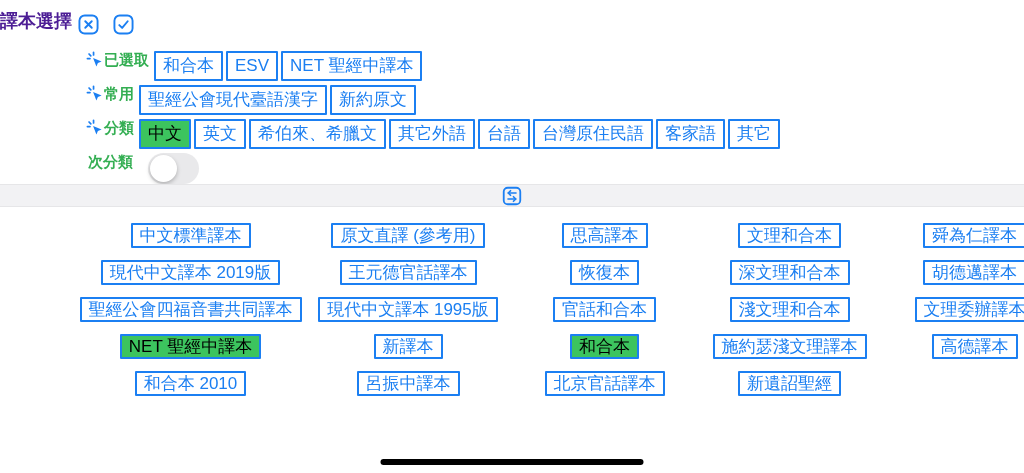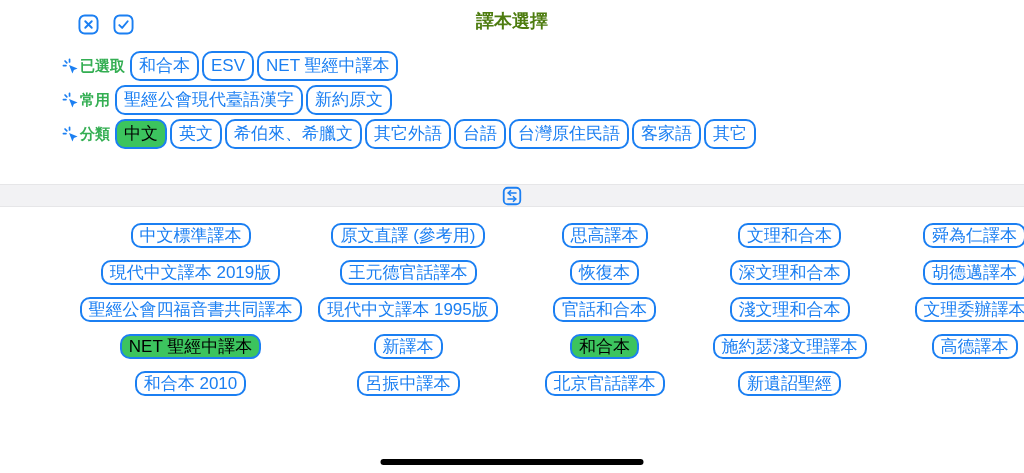--- a/index.html
+++ b/index.html
@@ -19,31 +19,31 @@
   
   .hdr-btn{
     position:absolute;top:13px;
     background:none;border:none;color:var(--blue);cursor:pointer;
     width:22px;height:22px;display:flex;align-items:center;justify-content:center;
   }
   #close-btn{left:77px;}
   #selectall-btn{left:112px;}
   .page-title{
     position:absolute;top:9px;left:0;right:0;
-    text-align:center;font-size:18px;font-weight:700;color:#4d7c0f;
+    text-align:left;font-size:18px;font-weight:700;color:#4c1d95;
   }
   
   .filters{position:absolute;top:51px;left:62px;right:0;}
-  .frow{display:flex;align-items:center;height:30px;margin-bottom:4px;}
+  .frow{display:flex;align-items:flex-start;height:30px;margin-bottom:4px;margin-left:24px;}
   .ficon{color:var(--blue);display:flex;align-items:center;margin-right:1px;}
   .flabel{font-size:15px;font-weight:600;color:var(--label-green);margin-right:5px;white-space:nowrap;}
   .chips{display:flex;gap:3px;}
   .chip{
     font-family:inherit;
-    border:2px solid var(--blue);border-radius:10px;
+    border:2px solid var(--blue);border-radius:1px;
     background:#fff;color:var(--blue);
     font-size:17px;line-height:24px;padding:1px 7px;
     white-space:nowrap;cursor:pointer;
   }
   .chip.selected{background:var(--green);color:#000000;}
   .frow.subcat{margin-top:0;height:31px;}
   .frow.subcat .flabel{margin-left:2px;}
   .toggle{
     width:51px;height:31px;border-radius:16px;background:#e9e9eb;
     position:relative;margin-left:10px;cursor:pointer;
@@ -153,20 +153,26 @@
         <button class="chip">英文</button>
         <button class="chip">希伯來、希臘文</button>
         <button class="chip">其它外語</button>
         <button class="chip">台語</button>
         <button class="chip">台灣原住民語</button>
         <button class="chip">客家語</button>
         <button class="chip">其它</button>
       </div>
   </div>
 
+  <div class="frow subcat">
+    <span class="flabel">次分類</span>
+    <div class="toggle">
+      <div class="knob"></div>
+    </div>
+  </div>
 </div>
 
 <div class="divider">
   <button class="swap-btn">
     <span style="display:flex">
       <svg viewBox="0 0 22 22" width="20" height="20" fill="none" stroke="currentColor" stroke-width="1.8" stroke-linecap="round" stroke-linejoin="round">
         <rect x="1.9" y="1.9" width="18.2" height="18.2" rx="4.5" stroke-width="2"></rect>
         <path d="M15.4 7.7 H6.9"></path>
         <path d="M9.4 5.2 L6.9 7.7 L9.4 10.2"></path>
         <path d="M6.6 14.3 H15.1"></path>

